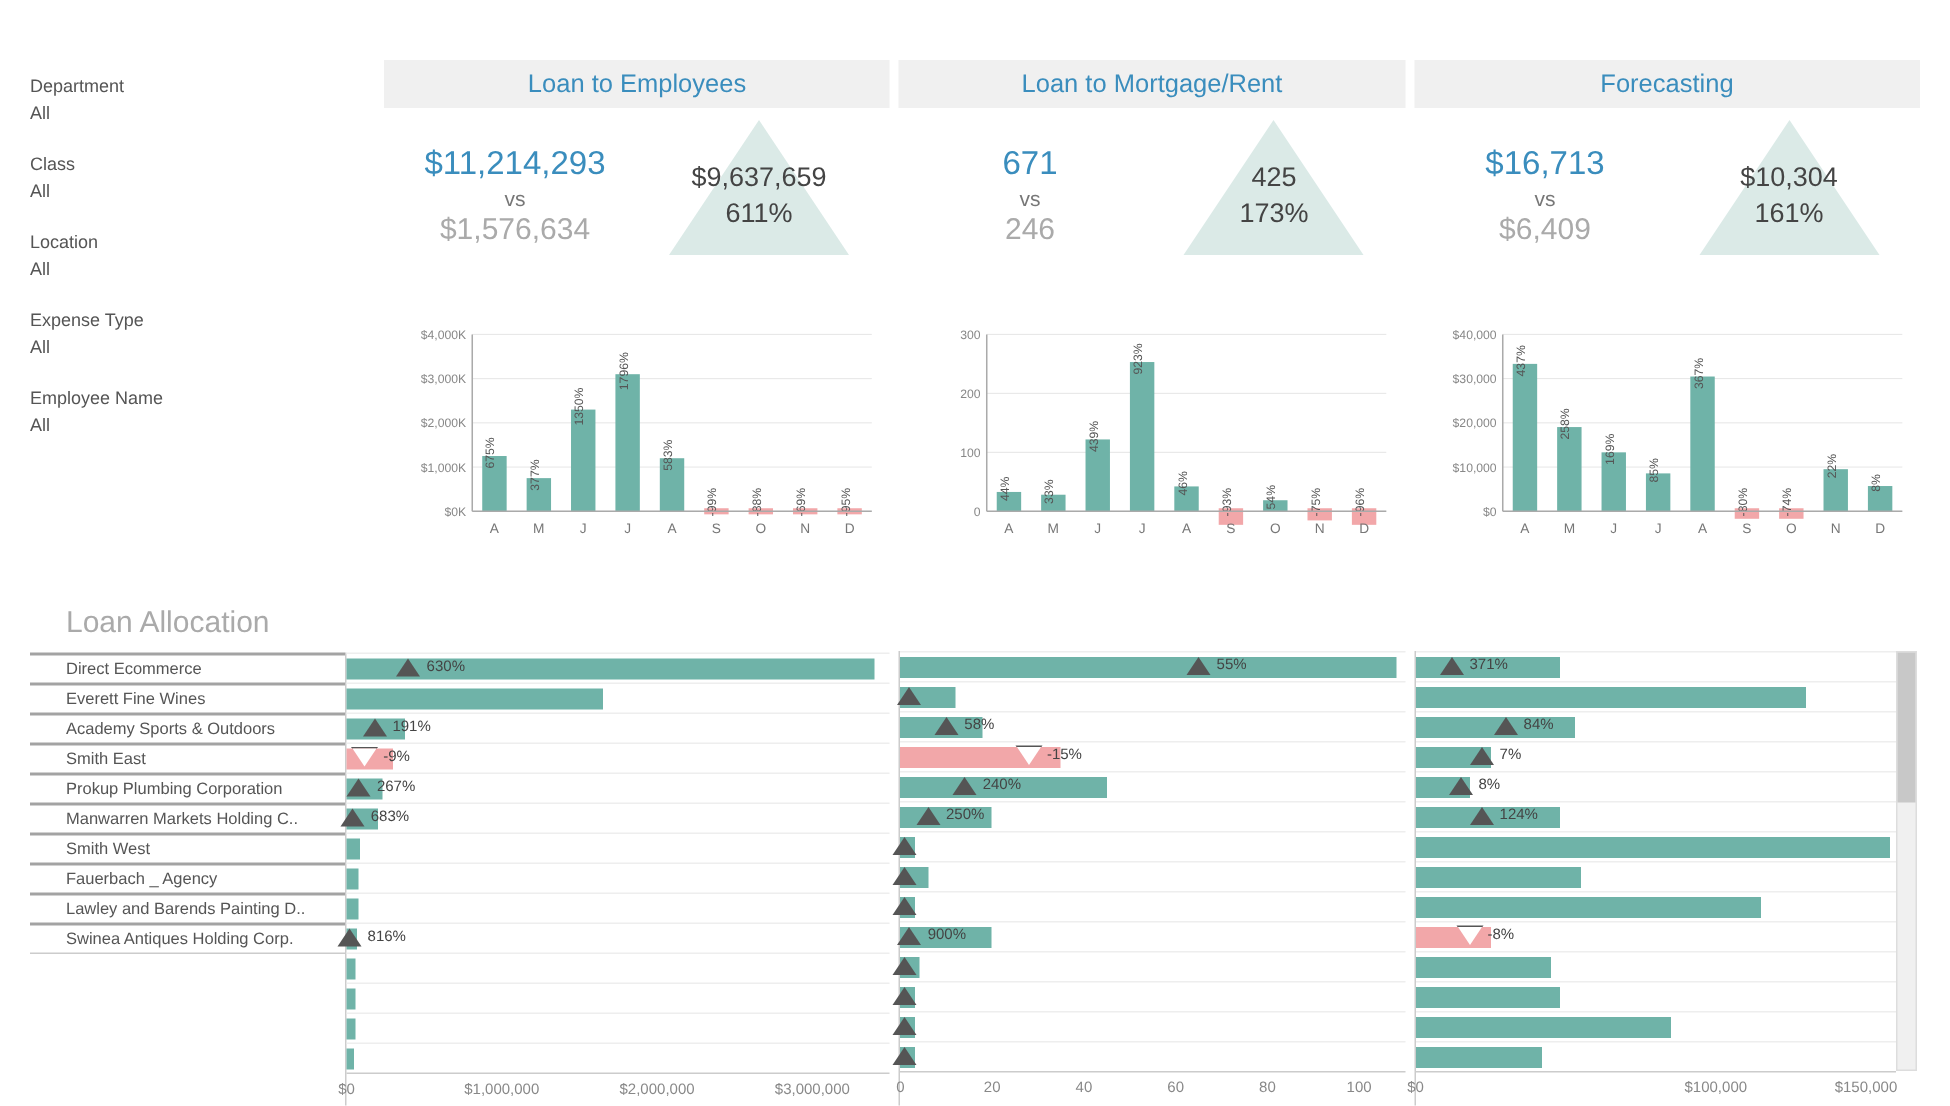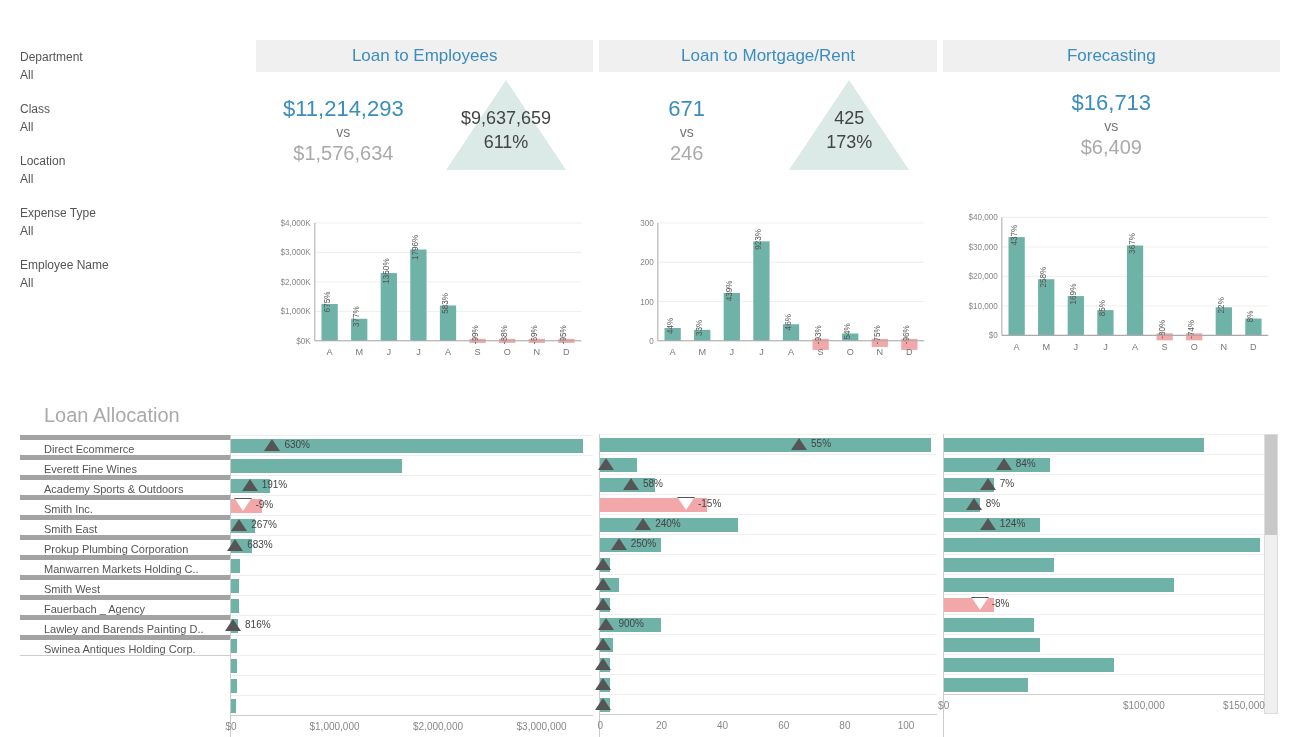--- a/index.html
+++ b/index.html
@@ -17,21 +17,21 @@
   .kpi-prev { color: #aaa; font-size: 20px; }
   .kpi-right { flex: 1; text-align: center; position: relative; }
   .triangle-bg { width: 0; height: 0; border-left: 60px solid transparent; border-right: 60px solid transparent; border-bottom: 90px solid #dbeae7; margin: -10px auto 0 auto; }
   .kpi-diff { position: absolute; top: 18px; left: 0; right: 0; text-align: center; font-size: 18px; color: #444; }
   .kpi-pct  { position: absolute; top: 42px; left: 0; right: 0; text-align: center; font-size: 18px; color: #444; }
   .mini-chart { flex: 1; padding: 0 4px 4px 8px; min-height: 140px; }
   .alloc-col { grid-column: span 1; grid-row: 2; display: flex; flex-direction: column; }
   .alloc-col-1 { grid-column: 1 / 3; grid-row: 2; display: grid; grid-template-columns: 210px 1fr; }
   .alloc-head { grid-column: 1 / 2; font-size: 20px; color: #aaa; padding: 0px 4px 8px 24px; }
   .alloc-rows { display: grid; grid-template-rows: repeat(14, 20px) 24px; }
-  .row-label { font-size: 11px; color: #555; padding: 3px 4px 0 24px; border-top: 5px solid #a3a3a3; white-space: nowrap; overflow: hidden; text-overflow: ellipsis; }
+  .row-label { font-size: 11px; color: #555; padding: 3px 4px 0 24px; border-top: 2px solid #a3a3a3; white-space: nowrap; overflow: hidden; text-overflow: ellipsis; }
   .alloc-bars { grid-column: 2 / 3; display: grid; grid-template-rows: repeat(14, 20px) 24px; position: relative; border-left: 1px solid #ccc; }
   .alloc-bars2 { display: grid; grid-template-rows: repeat(14, 20px) 24px; position: relative; border-left: 1px solid #ccc; }
   .bar-cell { position: relative; border-top: 1px solid #eee; }
   .hbar { position: absolute; top: 3px; height: 14px; background: #6fb3a8; left: 0; }
   .hbar.neg { background: #f2a7a9; }
   .tri-up { position: absolute; top: 3px; width: 0; height: 0; border-left: 8px solid transparent; border-right: 8px solid transparent; border-bottom: 12px solid #555; }
   .tri-dn { position: absolute; top: 3px; width: 0; height: 0; border-left: 8px solid transparent; border-right: 8px solid transparent; border-top: 12px solid #fff; }
   .tri-dn:after { content:""; position:absolute; top:-13px; left:-9px; width:0; height:0; border-left:9px solid transparent; border-right:9px solid transparent; border-top:13px solid #555; z-index:-1;}
   .tri-lbl { position: absolute; top: 3px; font-size: 10px; color: #444; white-space: nowrap; }
   .axis-row { position: relative; border-top: 1px solid #ccc; }
@@ -180,20 +180,25 @@
   </div>
 
   <div class="panel">
     <div class="panel-title">Forecasting</div>
     <div class="kpi-row">
       <div class="kpi-left">
         <div class="kpi-main">$16,713</div>
         <div class="kpi-vs">vs</div>
         <div class="kpi-prev">$6,409</div>
       </div>
+      <div class="kpi-right">
+        <div class="triangle-bg"></div>
+        <div class="kpi-diff">$10,304</div>
+        <div class="kpi-pct">161%</div>
+      </div>
     </div>
     <svg class="mini-chart" viewBox="0 0 320 140">
         <line x1="50" x2="312" y1="122" y2="122" stroke="#ddd" stroke-width="0.5"></line>
         <text x="46" y="125" text-anchor="end" font-size="8" fill="#888">$0</text>
         <line x1="50" x2="312" y1="93" y2="93" stroke="#ddd" stroke-width="0.5"></line>
         <text x="46" y="96" text-anchor="end" font-size="8" fill="#888">$10,000</text>
         <line x1="50" x2="312" y1="64" y2="64" stroke="#ddd" stroke-width="0.5"></line>
         <text x="46" y="67" text-anchor="end" font-size="8" fill="#888">$20,000</text>
         <line x1="50" x2="312" y1="35" y2="35" stroke="#ddd" stroke-width="0.5"></line>
         <text x="46" y="38" text-anchor="end" font-size="8" fill="#888">$30,000</text>
@@ -230,21 +235,20 @@
         <line x1="50" x2="312" y1="122" y2="122" stroke="#aaa"></line>
       </svg>
   </div>
 
   <div class="alloc-col-1">
     <div style="grid-column:1/3" class="alloc-head">Loan Allocation</div>
     <div class="alloc-rows">
         <div class="row-label">Direct Ecommerce</div>
         <div class="row-label">Everett Fine Wines</div>
         <div class="row-label">Academy Sports &amp; Outdoors</div>
-        <div class="row-label">Smith Inc.</div>
         <div class="row-label">Smith East</div>
         <div class="row-label">Prokup Plumbing Corporation</div>
         <div class="row-label">Manwarren Markets Holding C..</div>
         <div class="row-label">Smith West</div>
         <div class="row-label">Fauerbach _ Agency</div>
         <div class="row-label">Lawley and Barends Painting D..</div>
         <div class="row-label">Swinea Antiques Holding Corp.</div>
         <div class="axis-row"></div>
       </div>
     <div class="alloc-bars">
@@ -380,20 +384,25 @@
           <div class="axis-tick" style="left: 36.3636%;">40</div>
           <div class="axis-tick" style="left: 54.5455%;">60</div>
           <div class="axis-tick" style="left: 72.7273%;">80</div>
           <div class="axis-tick" style="left: 90.9091%;">100</div>
         </div>
       </div>
   </div>
   <div class="alloc-col" style="padding-top:30px; display:grid; grid-template-columns:1fr 16px;">
     <div class="alloc-bars2">
         <div class="bar-cell">
+          <div class="hbar" style="width: 30%;"></div>
+          <div class="tri-up" style="left: calc(7.5% - 8px);"></div>
+          <div class="tri-lbl" style="left: calc(7.5% + 12px);">371%</div>
+        </div>
+        <div class="bar-cell">
           <div class="hbar" style="width: 81.25%;"></div>
         </div>
         <div class="bar-cell">
           <div class="hbar" style="width: 33.125%;"></div>
           <div class="tri-up" style="left: calc(18.75% - 8px);"></div>
           <div class="tri-lbl" style="left: calc(18.75% + 12px);">84%</div>
         </div>
         <div class="bar-cell">
           <div class="hbar" style="width: 15.625%;"></div>
           <div class="tri-up" style="left: calc(13.75% - 8px);"></div>

